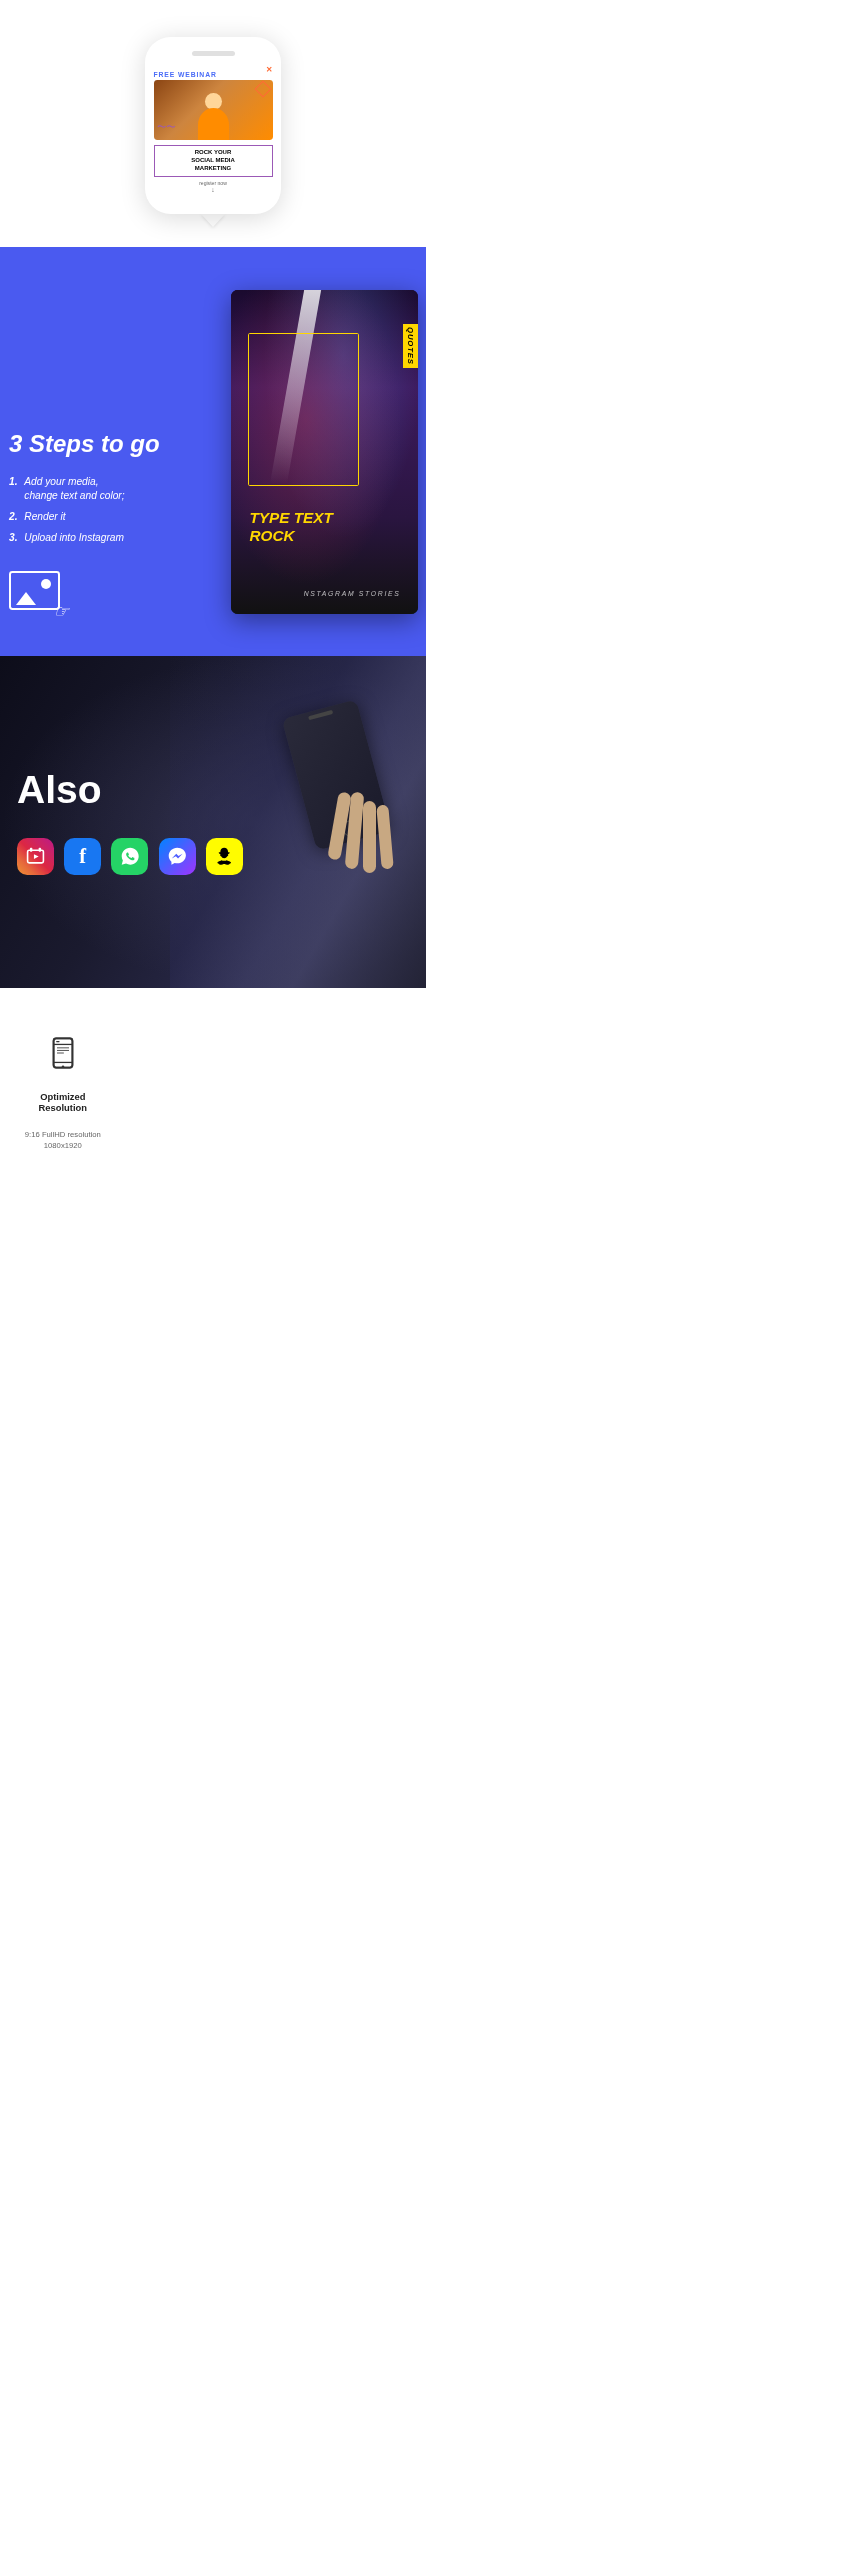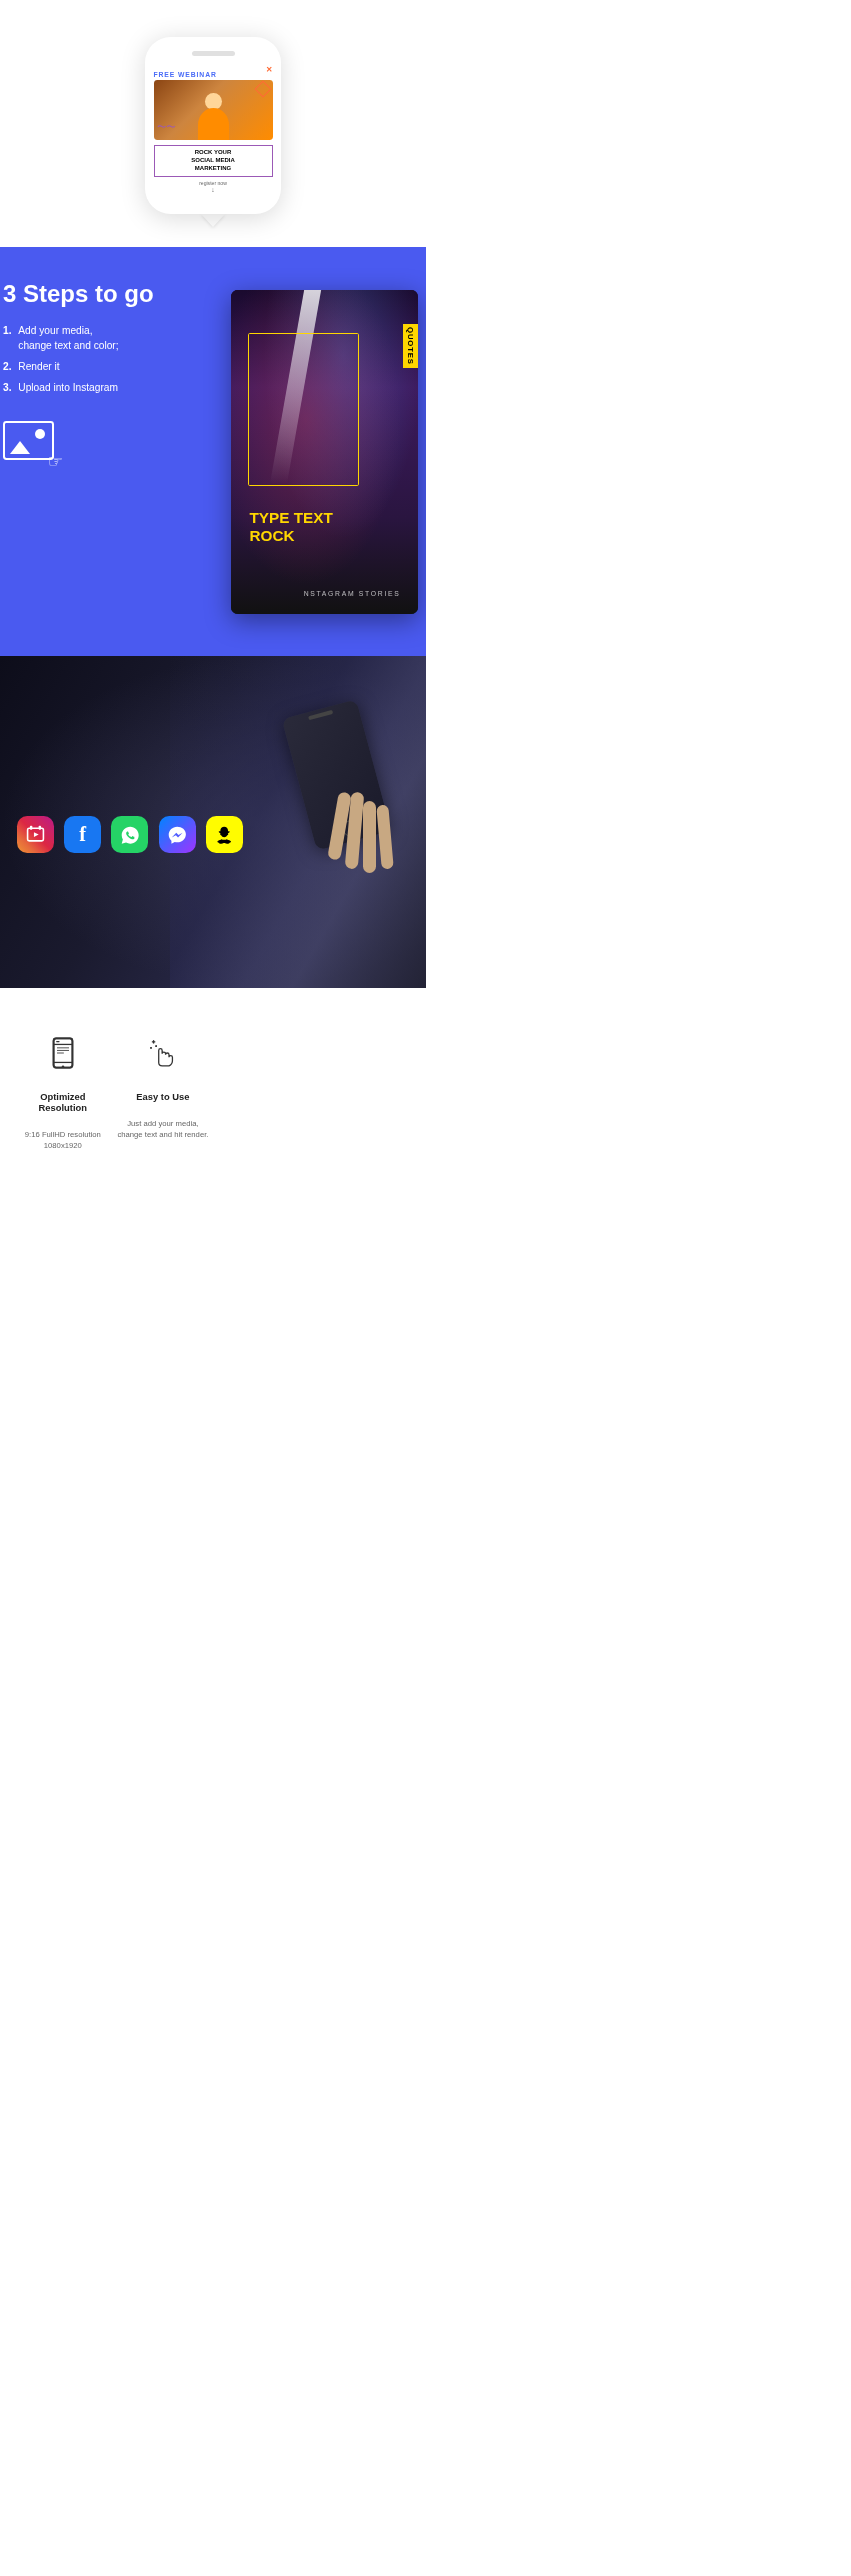--- a/index.html
+++ b/index.html
@@ -84,25 +84,26 @@
       border-left: 12px solid transparent;
       border-right: 12px solid transparent;
       border-top: 13.6px solid #fff;
       margin: 0 auto;
       filter: drop-shadow(0 1.7px 1.7px rgba(0,0,0,0.1));
     }
 
     
     .section-blue {
       background: #4a5af0;
-      padding: 34px 17px 34px 3px;
+      padding: 34px 17px 34px 9px;
       position: relative;
       min-height: 409px;
       display: flex;
-      align-items: flex-start;
+      align-items: flex-end;
+      font-style: italic;
     }
     .steps-content {
       color: #fff;
       max-width: 170px;
     }
     .steps-title {
       font-size: 24px;
       font-weight: 900;
       color: #fff;
       margin-bottom: 17px;
@@ -388,20 +389,21 @@
 
     <div style="position:absolute;right:17px;top:102px;width:85px;height:128px;">
       <div style="position:absolute;bottom:25.6px;left:8.5px;width:12.8px;height:68px;background:#c8a882;border-radius:6.8px;transform:rotate(10deg);"></div>
       <div style="position:absolute;bottom:17px;left:24px;width:12.8px;height:77px;background:#c8a882;border-radius:6.8px;transform:rotate(5deg);"></div>
       <div style="position:absolute;bottom:12.8px;left:39px;width:12.8px;height:72px;background:#c8a882;border-radius:6.8px;transform:rotate(0deg);"></div>
       <div style="position:absolute;bottom:17px;left:55px;width:12px;height:64px;background:#c8a882;border-radius:6.8px;transform:rotate(-5deg);"></div>
     </div>
   </div>
   <div class="also-work-content">
     <div class="also-title">
+      <div>Also</div>
     </div>
     <div class="social-icons-row">
 
       <div class="social-icon-circle social-igtv">
         <svg width="19" height="19" viewBox="0 0 24 24" fill="white">
           <rect x="2" y="4" width="20" height="16" rx="2" fill="none" stroke="white" stroke-width="2"></rect>
           <path d="M10 9l6 3-6 3V9z" fill="white"></path>
           <rect x="16" y="1" width="3" height="5" rx="1" fill="white"></rect>
           <rect x="5" y="1" width="3" height="5" rx="1" fill="white"></rect>
         </svg>
@@ -448,34 +450,17 @@
           <line x1="14" y1="15" x2="28" y2="15" stroke="#333" stroke-width="1"></line>
           <line x1="14" y1="18" x2="28" y2="18" stroke="#333" stroke-width="1"></line>
           <line x1="14" y1="21" x2="22" y2="21" stroke="#333" stroke-width="1"></line>
         </svg>
       </div>
       <div class="feature-title">Optimized Resolution</div>
       <div class="feature-desc">9:16 FullHD resolution 1080x1920</div>
     </div>
 
 
-    <div class="feature-item">
-      <div class="feature-icon-wrap">
-        <svg width="36" height="36" viewBox="0 0 42 42" fill="none">
-
-          <path d="M16 28 L16 18 Q16 16 18 16 Q20 16 20 18 L20 22 Q20 20 22 20 Q24 20 24 22 L24 23 Q24 21 26 21 Q28 21 28 23 L28 26 Q28 24 30 24 Q32 24 32 26 L32 30 Q32 34 28 36 L20 36 Q16 36 16 32 Z" stroke="#333" stroke-width="1.5" fill="none"></path>
-
-          <line x1="10" y1="10" x2="10" y2="6" stroke="#333" stroke-width="1.5"></line>
-          <line x1="8" y1="8" x2="12" y2="8" stroke="#333" stroke-width="1.5"></line>
-          <line x1="13" y1="14" x2="13" y2="12" stroke="#333" stroke-width="1.5"></line>
-          <line x1="12" y1="13" x2="14" y2="13" stroke="#333" stroke-width="1.5"></line>
-          <line x1="7" y1="16" x2="7" y2="14" stroke="#333" stroke-width="1.5"></line>
-          <line x1="6" y1="15" x2="8" y2="15" stroke="#333" stroke-width="1.5"></line>
-        </svg>
-      </div>
-      <div class="feature-title">Easy to Use</div>
-      <div class="feature-desc">Just add your media, change text and hit render.</div>
-    </div>
 
 
   </div>
 </div>
 
 
 </body></html>

